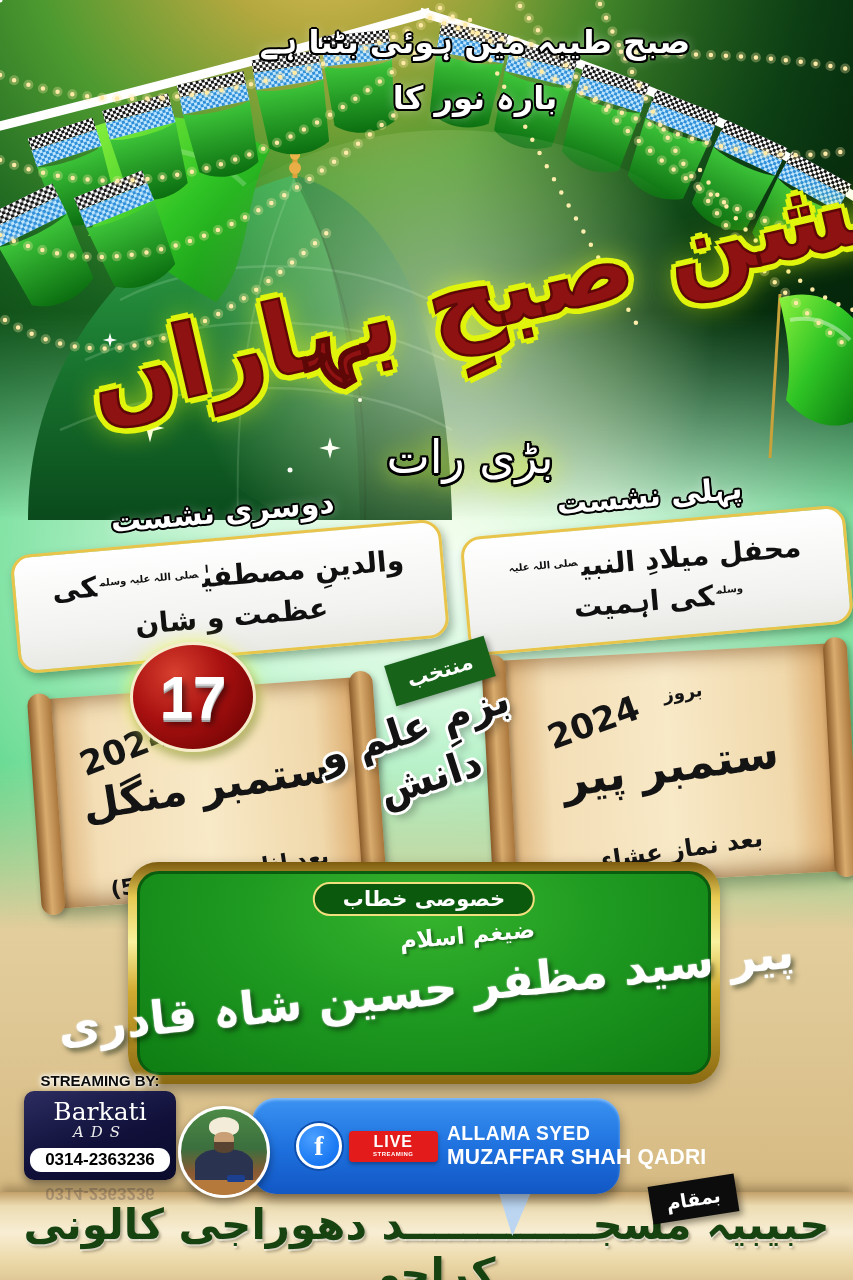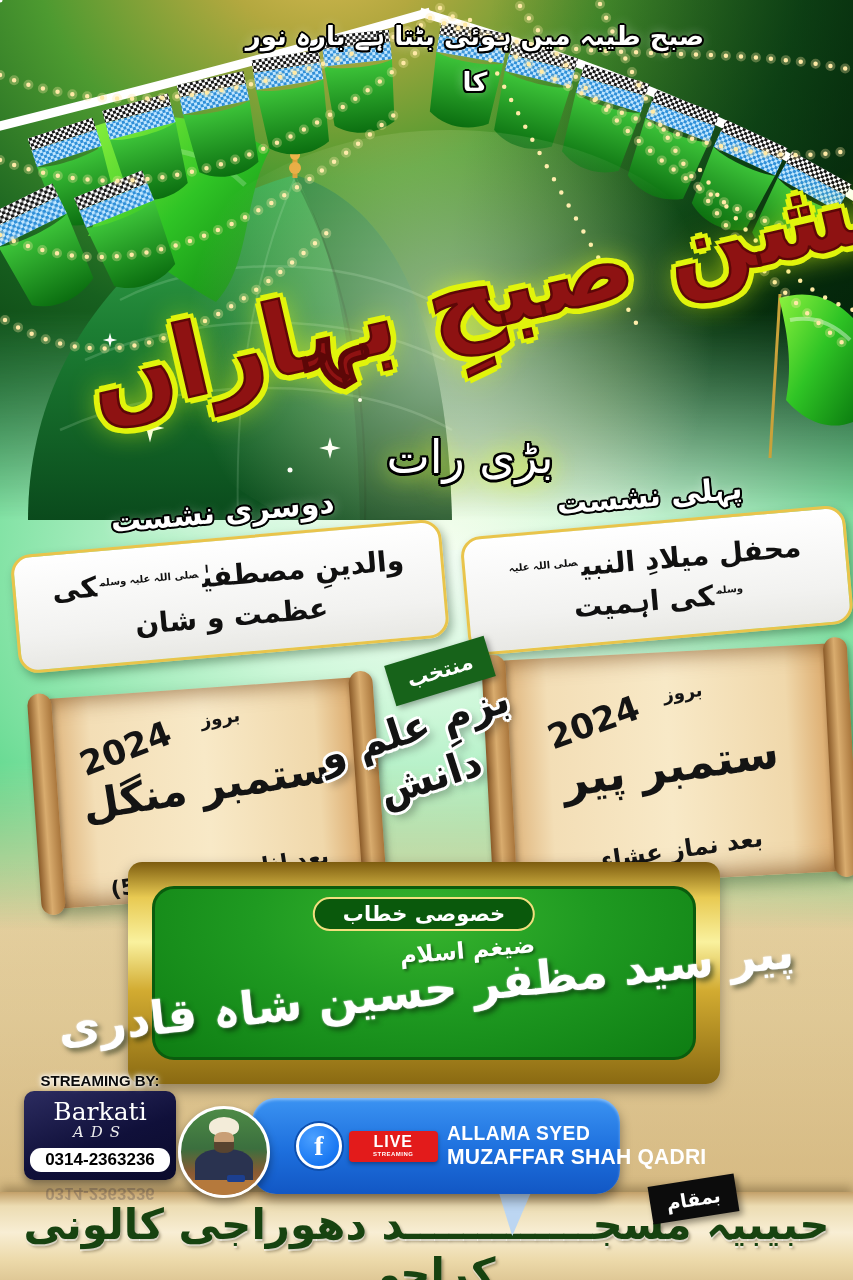--- a/index.html
+++ b/index.html
@@ -31,21 +31,21 @@
     text-shadow:0 2px 0 rgba(255,255,255,.5),2px 3px 3px rgba(40,30,5,.35);}
   .venue-badge{left:650px;top:1180px;z-index:7;background:#0c0c0c;color:#fff;direction:rtl;
     padding:8px 16px;font-size:19px;font-weight:bold;transform:rotate(-9deg);
     box-shadow:3px 4px 6px rgba(0,0,0,.4);}
   
   .rtl{direction:rtl;}
   .o-black{text-shadow:2px 0 0 #000,-2px 0 0 #000,0 2px 0 #000,0 -2px 0 #000,
     1.5px 1.5px 0 #000,-1.5px 1.5px 0 #000,1.5px -1.5px 0 #000,-1.5px -1.5px 0 #000,0 0 12px rgba(255,255,255,.55);}
   
   .couplet{left:240px;top:14px;width:470px;z-index:3;text-align:center;color:#fff;
-    font-size:26px;font-weight:bold;line-height:1.75;}
+    font-size:32px;font-weight:bold;line-height:1.75;}
   
   .main-title{left:170px;top:128px;width:672px;height:320px;z-index:4;display:flex;
     align-items:center;justify-content:center;transform:rotate(-13deg);
     font-size:100px;font-weight:bold;color:#8e1212;-webkit-text-stroke:2.5px #5d0707;white-space:nowrap;
     text-shadow:-5px -5px 0 #e1f40c,5px -5px 0 #e1f40c,-5px 5px 0 #e1f40c,5px 5px 0 #e1f40c,
       -7px 0 0 #e1f40c,7px 0 0 #e1f40c,0 -7px 0 #e1f40c,0 7px 0 #e1f40c,0 0 30px rgba(225,255,20,.95);}
   .bari-raat{left:310px;top:430px;width:320px;z-index:5;text-align:center;color:#fff;
     font-size:46px;font-weight:normal;
     text-shadow:2.5px 0 0 #000,-2.5px 0 0 #000,0 2.5px 0 #000,0 -2.5px 0 #000,
       2px 2px 0 #000,-2px 2px 0 #000,2px -2px 0 #000,-2px -2px 0 #000,0 0 22px #e9ff45,0 0 34px #d7f50a;}
@@ -81,21 +81,21 @@
   .oval-17{left:130px;top:642px;width:120px;height:104px;}
   
   .ribbon{left:388px;top:650px;width:104px;height:42px;z-index:6;background:#17631a;
     transform:rotate(-17deg);display:flex;align-items:center;justify-content:center;
     color:#fff;font-size:21px;font-weight:bold;box-shadow:2px 3px 6px rgba(0,0,0,.35);}
   .bazm{left:322px;top:700px;width:200px;z-index:6;text-align:center;direction:rtl;
     transform:rotate(-18deg);font-size:40px;font-weight:bold;color:#131313;line-height:1.3;
     text-shadow:3px 0 0 #fff,-3px 0 0 #fff,0 3px 0 #fff,0 -3px 0 #fff,
       2px 2px 0 #fff,-2px 2px 0 #fff,2px -2px 0 #fff,-2px -2px 0 #fff,4px 6px 8px rgba(0,0,0,.35);}
   
-  .panel-gold{left:128px;top:862px;width:592px;height:222px;z-index:5;border-radius:14px;padding:24px;
+  .panel-gold{left:128px;top:862px;width:592px;height:222px;z-index:5;border-radius:30px;padding:9px;
     background:linear-gradient(180deg,#7d5c0f 0%,#e8ca52 16%,#f9f19e 36%,#d2ab31 58%,#8a6a12 100%);
     box-shadow:0 6px 14px rgba(0,0,0,.35);box-sizing:border-box;}
   .panel-green{position:relative;width:100%;height:100%;border-radius:22px;border:3px solid #0a5c0e;
     background:radial-gradient(ellipse at 50% 18%,#37b42e 0%,#1f9a21 45%,#0e7d13 100%);box-sizing:border-box;}
   .panel-pill{position:absolute;top:8px;left:50%;transform:translateX(-50%);background:#0a590c;
     border:2px solid #f2df7e;border-radius:999px;padding:3px 28px;color:#fff;font-size:21px;
     font-weight:bold;direction:rtl;white-space:nowrap;}
   .panel-honorific{position:absolute;top:48px;left:50%;transform:translateX(-18%) rotate(-5deg);
     color:#fff;font-size:23px;font-weight:bold;direction:rtl;text-shadow:2px 2px 3px rgba(0,0,0,.4);}
   .panel-name{position:absolute;inset:0;display:flex;align-items:center;justify-content:center;
@@ -304,20 +304,21 @@
   </div>
 
   <div class="abs scroll scroll-left">
     <div class="scroll-in">
       <div class="yr" style="left:44px;top:28px;">2024</div>
       <div class="broz" style="left:170px;top:22px;">بروز</div>
       <div class="md rtl" style="top:74px;font-size:42px;">ستمبر منگل</div>
       <div class="time" style="bottom:12px;font-size:22px;">بعد اذانِ فجر (5:15)</div>
     </div>
   </div>
+  <div class="abs day-oval oval-17">17</div>
 
   <div class="abs ribbon rtl">منتخب</div>
   <div class="abs bazm">بزمِ علم و دانش</div>
 
   <div class="abs panel-gold">
     <div class="panel-green">
       <div class="panel-pill">خصوصی خطاب</div>
       <div class="panel-honorific">ضیغم اسلام</div>
       <div class="panel-name">پیر سید مظفر حسین شاہ قادری</div>
     </div>

